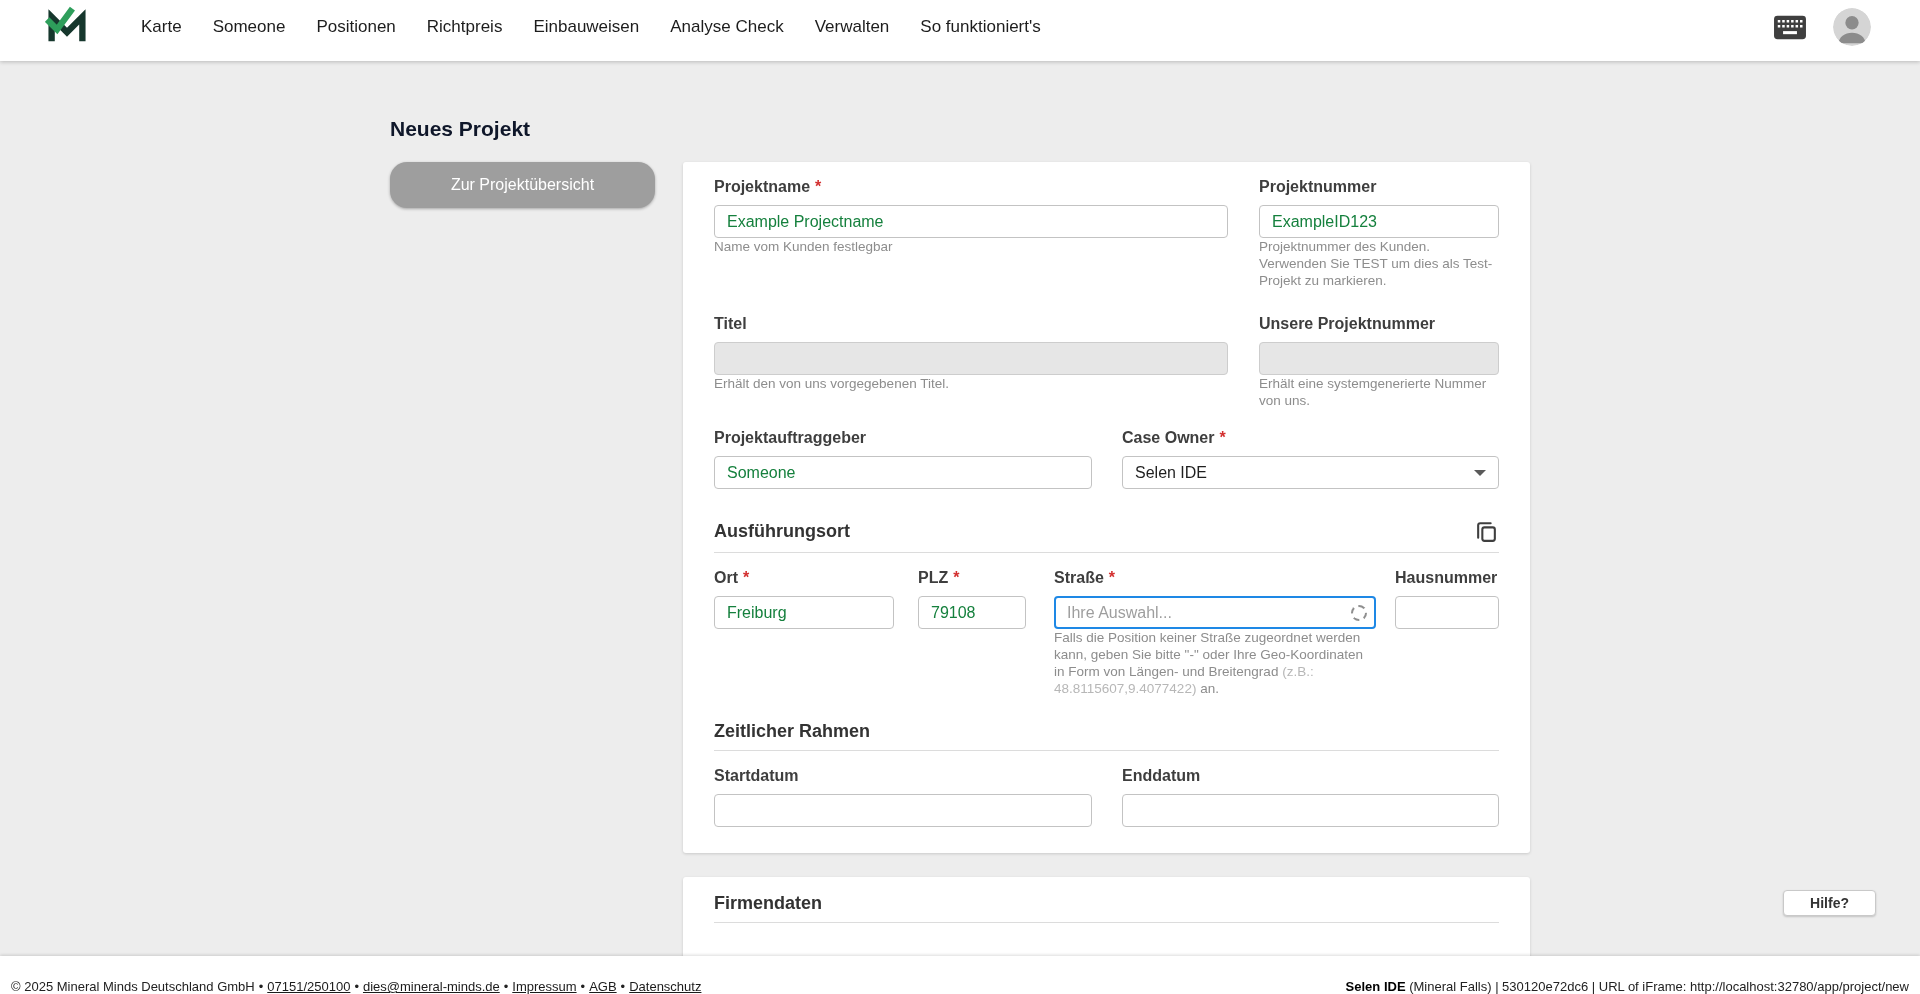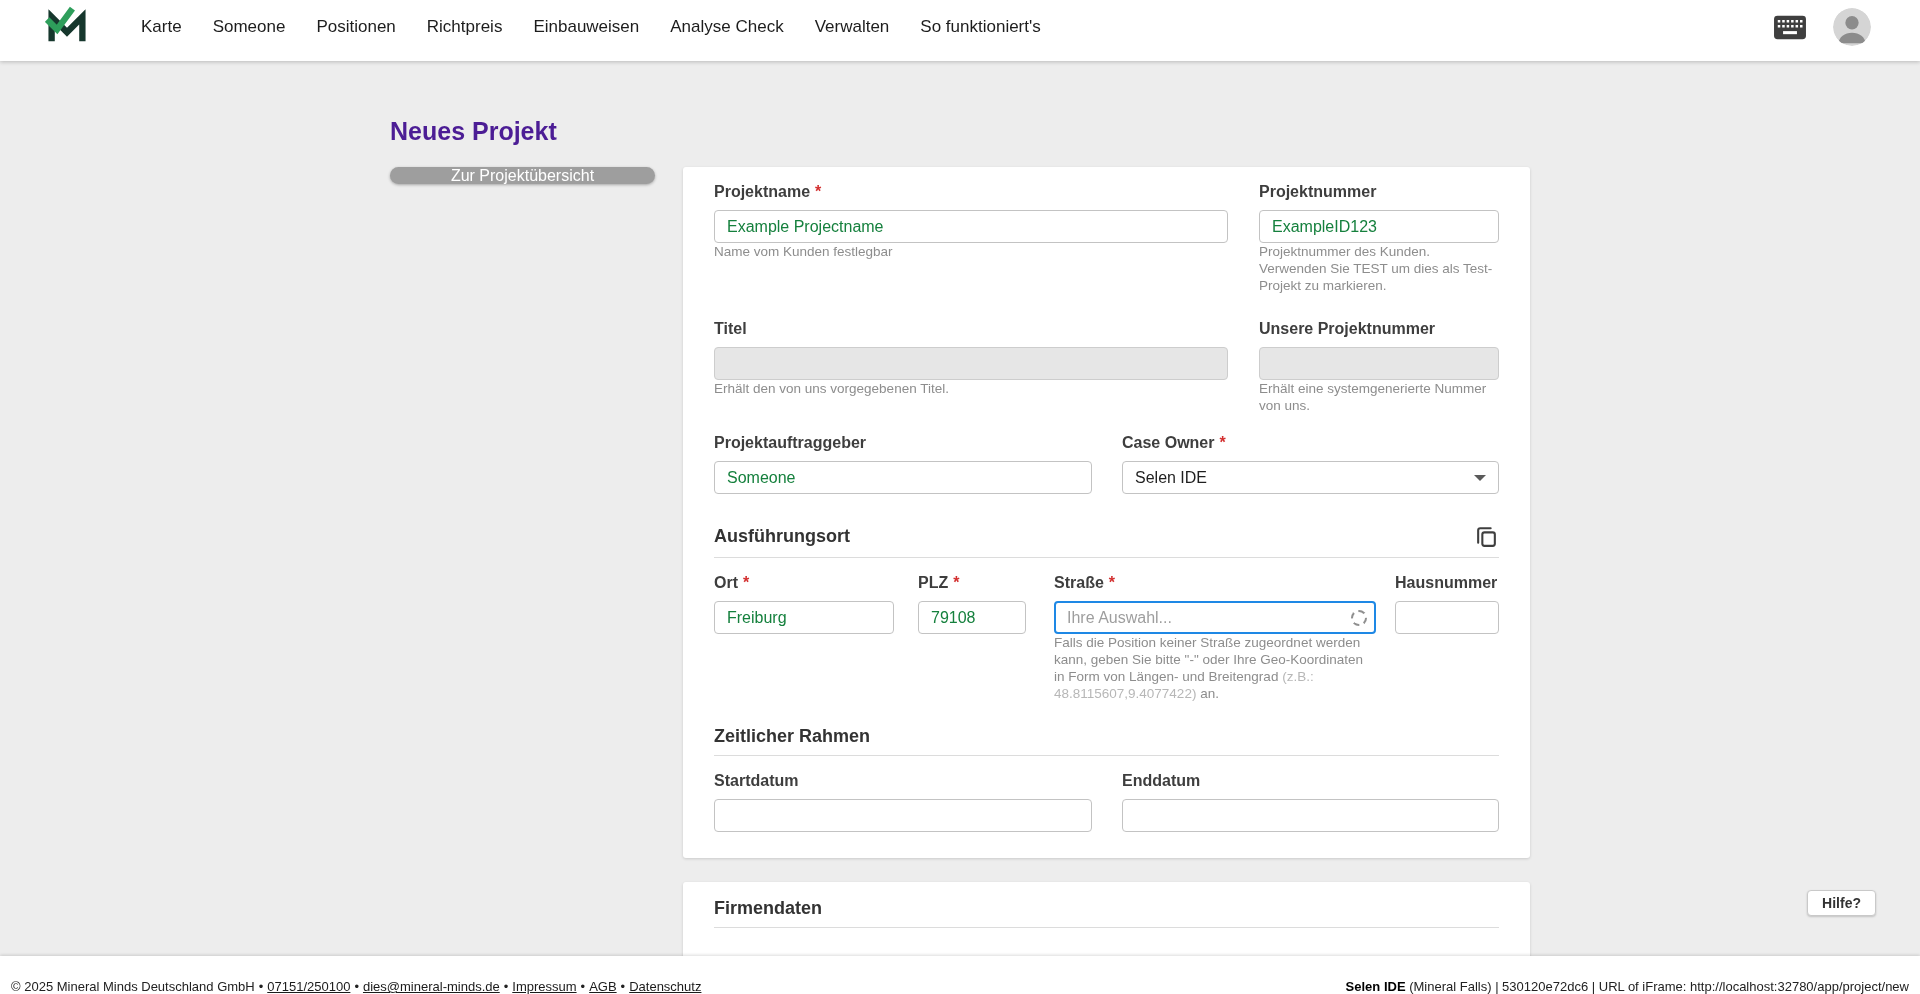--- a/index.html
+++ b/index.html
@@ -23,25 +23,25 @@
   .logo { display:flex; align-items:center; cursor:pointer; }
   .nav-items { display:flex; gap:31px; margin-left:52px; }
   .nav-item { font-size:17px; font-weight:500; color:#1d1d1d; cursor:pointer; white-space:nowrap; }
   .nav-right { margin-left:auto; display:flex; align-items:center; gap:26px; }
   .icon-btn { cursor:pointer; display:flex; align-items:center; }
   .avatar-wrap { width:38px; height:38px; border-radius:50%; overflow:hidden; cursor:pointer; }
 
   
   .main { padding-top:61px; }
   .wrapper { width:1140px; margin:0 auto; }
-  .page-title { margin-top:56px; font-size:25px; font-weight:700; color:#4c1d95; }
+  .page-title { margin-top:56px; font-size:21px; font-weight:700; color:#0f172a; }
   .content-row { display:flex; margin-top:21px; align-items:flex-start; }
   .left-col { width:265px; margin-right:28px; flex-shrink:0; }
   .btn-back {
-    width:265px; height:17px; background:#9e9e9e; color:#fff;
+    width:265px; height:46px; background:#9e9e9e; color:#fff;
     font-size:16px; font-weight:500; border:none; border-radius:17px;
     box-shadow:0 1px 3px rgba(0,0,0,0.3);
     display:flex; align-items:center; justify-content:center;
     cursor:pointer; font-family:inherit;
   }
   .cards { flex:1; min-width:0; }
   .card { background:#fff; border-radius:3px; box-shadow:0 1px 3px rgba(0,0,0,0.15); }
   .card-form { padding:16px 31px 26px; }
   .card-firm { margin-top:24px; padding:16px 31px; height:250px; }
 
@@ -86,21 +86,21 @@
     position:absolute; right:9px; top:50%; margin-top:-8px;
     width:16px; height:16px; border:2px dashed #8f8f8f; border-radius:50%;
     animation:spin 2s linear infinite;
   }
   @keyframes spin { to { transform:rotate(360deg); } }
 
   
   .help-btn {
     position:fixed; right:44px; bottom:78px; z-index:60;
     background:#fff; border:1px solid #c9c9c9; border-radius:4px;
-    padding:4px 14px; font-size:14px; font-weight:700; color:#333;
+    padding:4px 26px; font-size:14px; font-weight:700; color:#333;
     box-shadow:0 1px 2px rgba(0,0,0,0.18); cursor:pointer;
   }
 
   
   .footer {
     position:fixed; bottom:0; left:0; right:0; height:38px; z-index:55;
     background:#fff; display:flex; align-items:flex-end; justify-content:space-between;
     padding:0 11px; font-size:13px; color:#222;
     box-shadow:0 -1px 3px rgba(0,0,0,0.14);
   }

